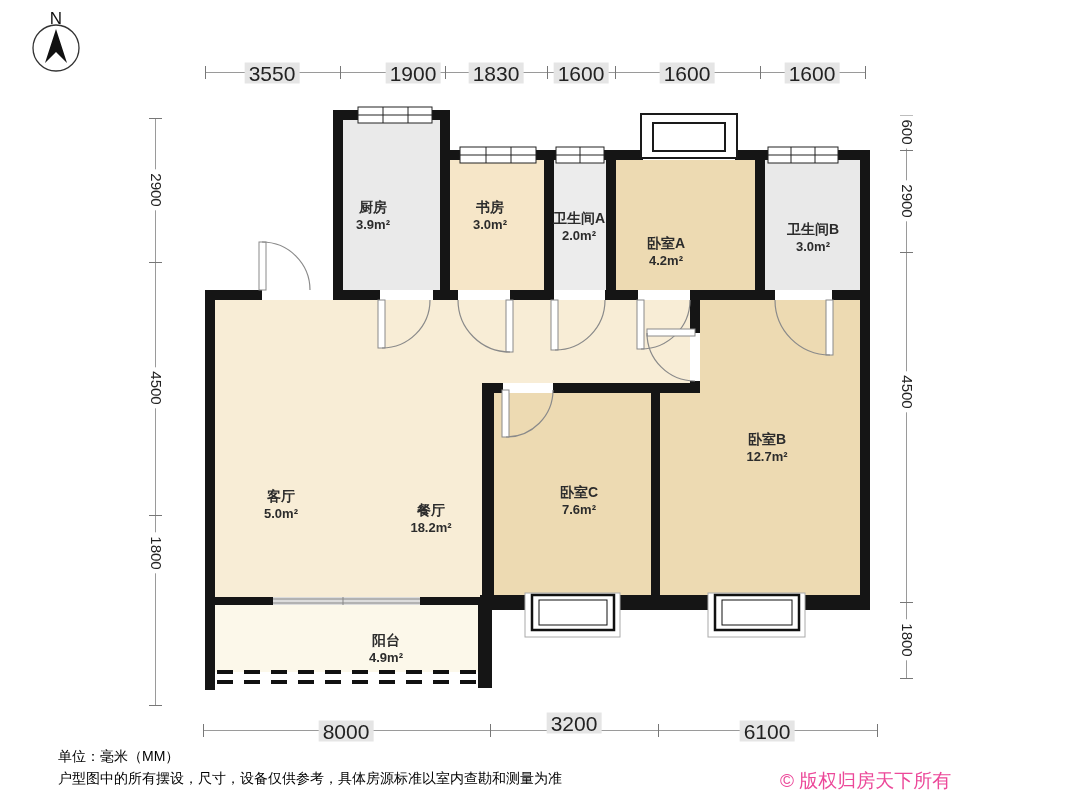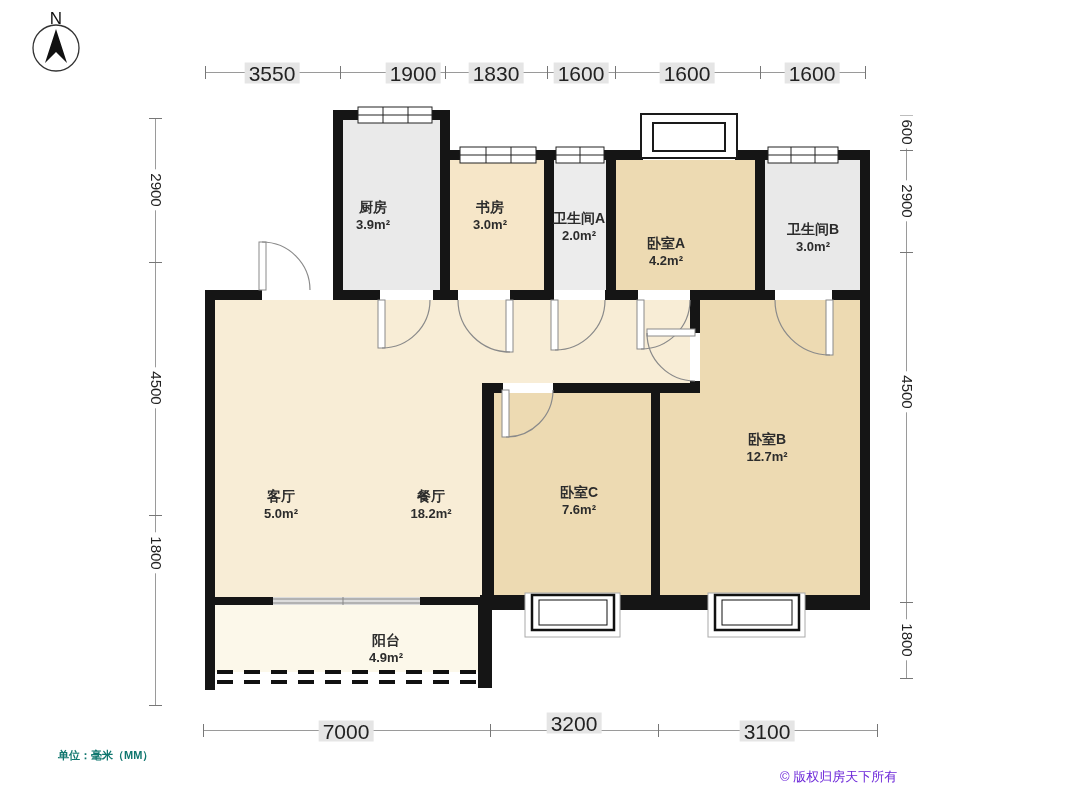--- a/index.html
+++ b/index.html
@@ -15,22 +15,22 @@
              color:#222;font-size:21px;padding:0 4px;white-space:nowrap;line-height:1;}
   .dim-label-v{position:absolute;transform:translate(-50%,-50%);background:#fff;
              color:#222;font-size:15px;padding:4px 0;white-space:nowrap;line-height:1;
              writing-mode:vertical-rl;}
   
   .room-label{position:absolute;transform:translate(-50%,-50%);text-align:center;
               color:#2c2c2c;line-height:1.25;white-space:nowrap;}
   .room-name{font-size:14px;font-weight:600;}
   .room-area{font-size:13px;font-weight:600;}
   
-  .footer-line{position:absolute;font-size:11px;color:#0f766e;white-space:nowrap;font-weight:bold;}
-  .copyright{position:absolute;font-size:13px;color:#6d28d9;white-space:nowrap;}
+  .footer-line{position:absolute;font-size:14px;color:#000000;white-space:nowrap;}
+  .copyright{position:absolute;font-size:19px;color:#ec4899;white-space:nowrap;}
 </style>
 </head>
 <body>
 
 <div class="page">
 
   <svg width="1066" height="800" viewBox="0 0 1066 800">
 
     <g>
       <circle cx="56" cy="48" r="23" fill="none" stroke="#333" stroke-width="1.3"></circle>
@@ -205,21 +205,21 @@
     <div class="room-area">4.2m²</div>
   </div>
   <div class="room-label" style="left:813px;top:238px">
     <div class="room-name">卫生间B</div>
     <div class="room-area">3.0m²</div>
   </div>
   <div class="room-label" style="left:281px;top:505px">
     <div class="room-name">客厅</div>
     <div class="room-area">5.0m²</div>
   </div>
-  <div class="room-label" style="left:431px;top:505px">
+  <div class="room-label" style="left:431px;top:519px">
     <div class="room-name">餐厅</div>
     <div class="room-area">18.2m²</div>
   </div>
   <div class="room-label" style="left:579px;top:501px">
     <div class="room-name">卧室C</div>
     <div class="room-area">7.6m²</div>
   </div>
   <div class="room-label" style="left:767px;top:448px">
     <div class="room-name">卧室B</div>
     <div class="room-area">12.7m²</div>
@@ -245,23 +245,23 @@
     <div class="dim-label" style="left:687px;top:73px">1600</div>
     <div class="dim-label" style="left:812px;top:73px">1600</div>
   </div>
 
   <div>
     <div class="dim-line-h" style="left:203px;top:730px;width:674px"></div>
     <div class="tick-v" style="left:203px;top:724px"></div>
     <div class="tick-v" style="left:490px;top:724px"></div>
     <div class="tick-v" style="left:658px;top:724px"></div>
     <div class="tick-v" style="left:877px;top:724px"></div>
-    <div class="dim-label" style="left:346px;top:731px">7000</div>
+    <div class="dim-label" style="left:346px;top:731px">8000</div>
     <div class="dim-label" style="left:574px;top:723px">3200</div>
-    <div class="dim-label" style="left:767px;top:731px">3100</div>
+    <div class="dim-label" style="left:767px;top:731px">6100</div>
   </div>
 
   <div>
     <div class="dim-line-v" style="left:155px;top:118px;height:587px"></div>
     <div class="tick-h" style="left:149px;top:118px"></div>
     <div class="tick-h" style="left:149px;top:262px"></div>
     <div class="tick-h" style="left:149px;top:515px"></div>
     <div class="tick-h" style="left:149px;top:705px"></div>
     <div class="dim-label-v" style="left:156px;top:190px">2900</div>
     <div class="dim-label-v" style="left:156px;top:388px">4500</div>
@@ -275,15 +275,16 @@
     <div class="tick-h" style="left:900px;top:252px"></div>
     <div class="tick-h" style="left:900px;top:602px"></div>
     <div class="tick-h" style="left:900px;top:678px"></div>
     <div class="dim-label-v" style="left:907px;top:132px">600</div>
     <div class="dim-label-v" style="left:907px;top:201px">2900</div>
     <div class="dim-label-v" style="left:907px;top:392px">4500</div>
     <div class="dim-label-v" style="left:907px;top:640px">1800</div>
   </div>
 
   <div class="footer-line" style="left:58px;top:748px">单位：毫米（MM）</div>
+  <div class="footer-line" style="left:58px;top:770px">户型图中的所有摆设，尺寸，设备仅供参考，具体房源标准以室内查勘和测量为准</div>
   <div class="copyright" style="left:780px;top:768px">© 版权归房天下所有</div>
 
 </div>
 
 </body></html>

